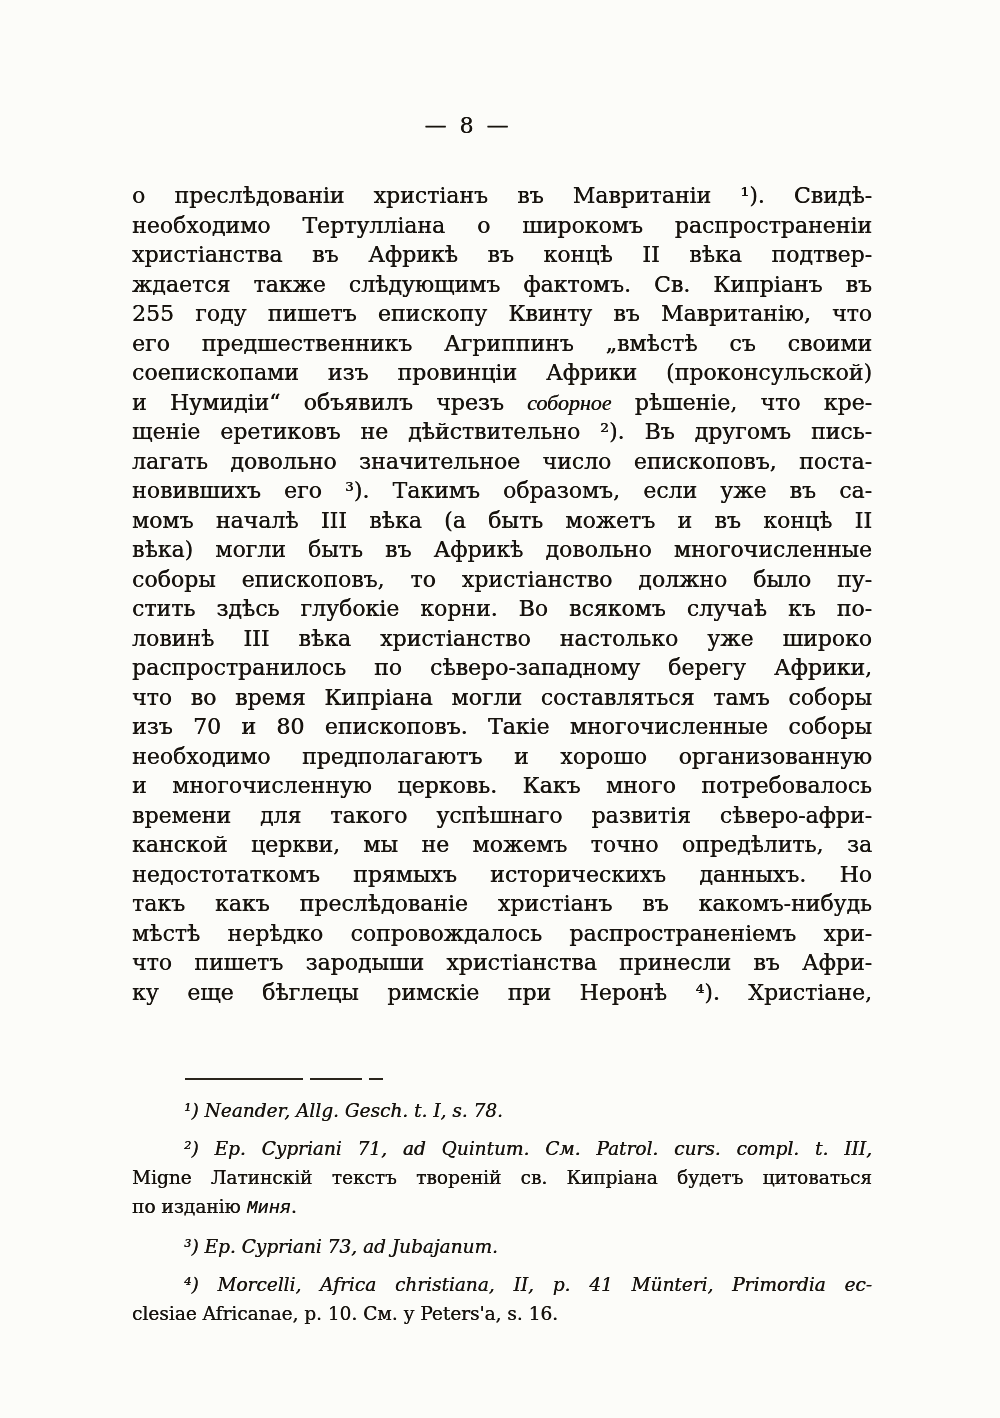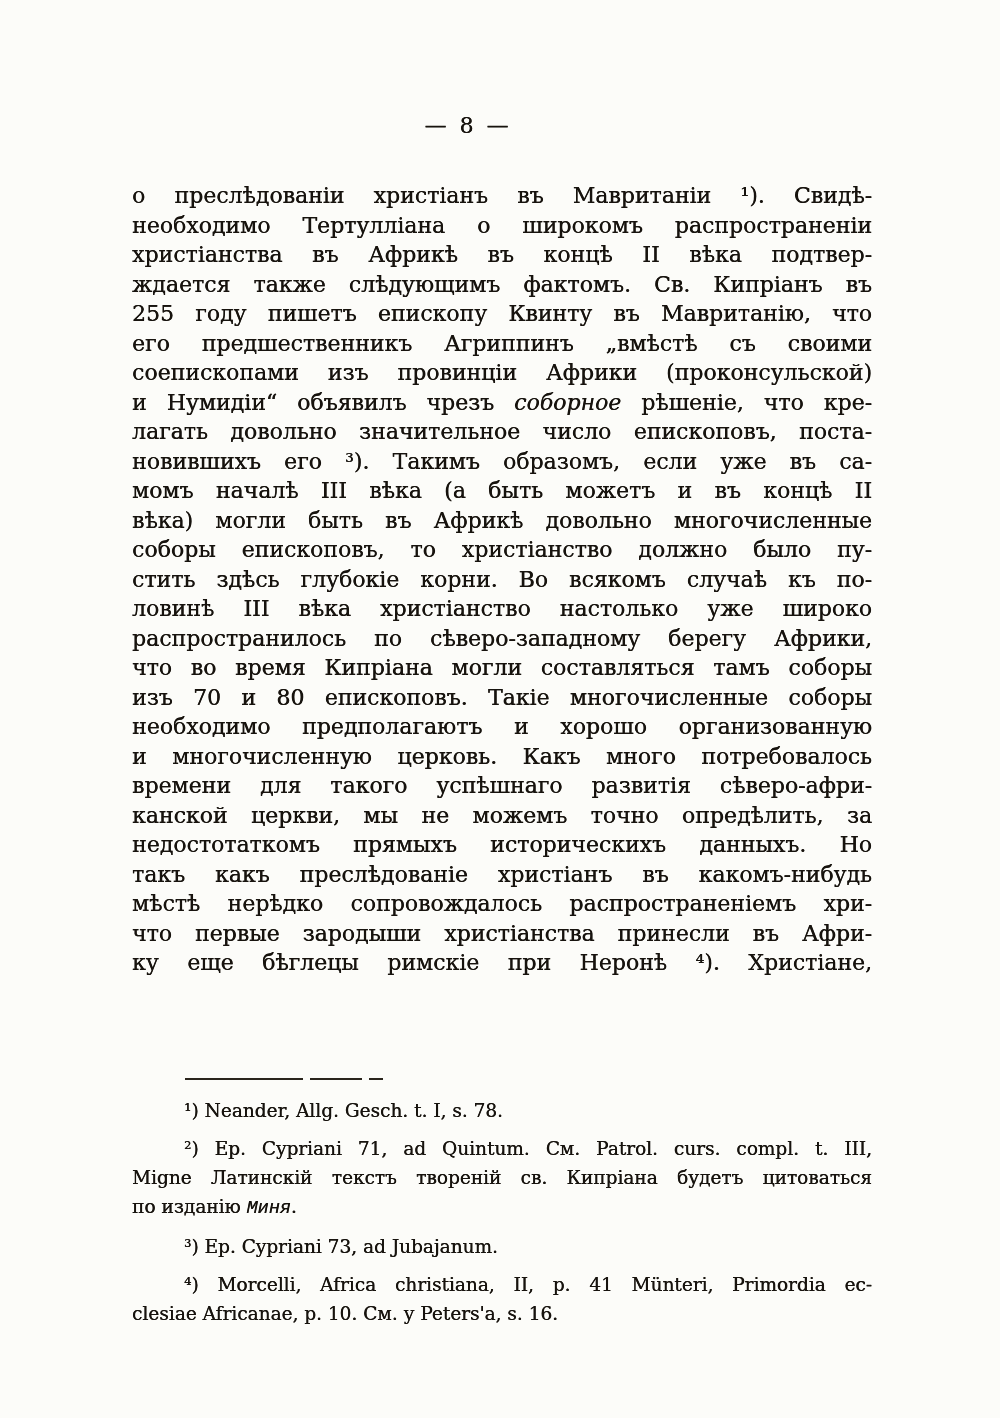--- a/index.html
+++ b/index.html
@@ -39,21 +39,21 @@
   }
   .tline {
     font-size: 22px;
     line-height: 29.5px;
     height: 29.5px;
     text-align: justify;
     text-align-last: justify;
     text-shadow: 0.35px 0 0 currentColor;
     white-space: normal;
   }
-  .tline i { font-style: italic; }
+  .tline i { font-style: italic; font-family: Liberation Serif, serif; }
   .fn-separator {
     position: absolute;
     left: 185px;
     top: 1078px;
     width: 300px;
     display: flex;
     align-items: center;
     gap: 7px;
   }
   .seg {
@@ -70,21 +70,21 @@
     top: 1096px;
     width: 740px;
   }
   .footnote { margin-bottom: 9px; }
   .fline {
     font-size: 18.5px;
     line-height: 29px;
     text-shadow: 0.3px 0 0 currentColor;
     text-align: left;
   }
-  .fline.first { text-indent: 52px; }
+  .fline.first { text-indent: 52px; font-style: italic; }
   .fline.just {
     text-align: justify;
     text-align-last: justify;
   }
   .fline i { font-style: italic; font-family: Liberation Mono, monospace; }
 </style>
 </head>
 <body>
 
 <div class="page">
@@ -95,38 +95,39 @@
 
   <div class="text-block">
       <div class="tline">о преслѣдованіи христіанъ въ Мавританіи ¹). Свидѣ-</div>
       <div class="tline">необходимо Тертулліана о широкомъ распространеніи</div>
       <div class="tline">христіанства въ Африкѣ въ концѣ II вѣка подтвер-</div>
       <div class="tline">ждается также слѣдующимъ фактомъ. Св. Кипріанъ въ</div>
       <div class="tline">255 году пишетъ епископу Квинту въ Мавританію, что</div>
       <div class="tline">его предшественникъ Агриппинъ „вмѣстѣ съ своими</div>
       <div class="tline">соепископами изъ провинціи Африки (проконсульской)</div>
       <div class="tline">и Нумидіи“ объявилъ чрезъ <i>соборное</i> рѣшеніе, что кре-</div>
+      <div class="tline">щеніе еретиковъ не дѣйствительно ²). Въ другомъ пись-</div>
       <div class="tline">лагать довольно значительное число епископовъ, поста-</div>
       <div class="tline">новившихъ его ³). Такимъ образомъ, если уже въ са-</div>
       <div class="tline">момъ началѣ III вѣка (а быть можетъ и въ концѣ II</div>
       <div class="tline">вѣка) могли быть въ Африкѣ довольно многочисленные</div>
       <div class="tline">соборы епископовъ, то христіанство должно было пу-</div>
       <div class="tline">стить здѣсь глубокіе корни. Во всякомъ случаѣ къ по-</div>
       <div class="tline">ловинѣ III вѣка христіанство настолько уже широко</div>
       <div class="tline">распространилось по сѣверо-западному берегу Африки,</div>
       <div class="tline">что во время Кипріана могли составляться тамъ соборы</div>
       <div class="tline">изъ 70 и 80 епископовъ. Такіе многочисленные соборы</div>
       <div class="tline">необходимо предполагаютъ и хорошо организованную</div>
       <div class="tline">и многочисленную церковь. Какъ много потребовалось</div>
       <div class="tline">времени для такого успѣшнаго развитія сѣверо-афри-</div>
       <div class="tline">канской церкви, мы не можемъ точно опредѣлить, за</div>
       <div class="tline">недостотаткомъ прямыхъ историческихъ данныхъ. Но</div>
       <div class="tline">такъ какъ преслѣдованіе христіанъ въ какомъ-нибудь</div>
       <div class="tline">мѣстѣ нерѣдко сопровождалось распространеніемъ хри-</div>
-      <div class="tline">что первые зародыши христіанства принесли въ Афри-</div>
+      <div class="tline">что пишетъ зародыши христіанства принесли въ Афри-</div>
       <div class="tline">ку еще бѣглецы римскіе при Неронѣ ⁴). Христіане,</div>
     </div>
 
   <div class="fn-separator">
     <span class="seg seg1"></span>
     <span class="seg seg2"></span>
     <span class="seg seg3"></span>
   </div>
 
   <div class="footnotes">

